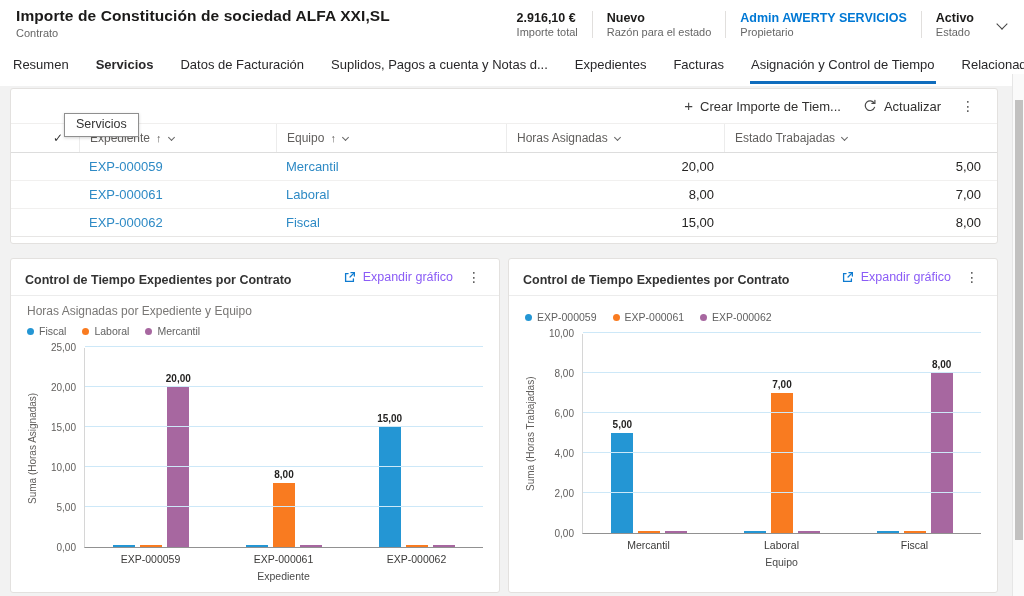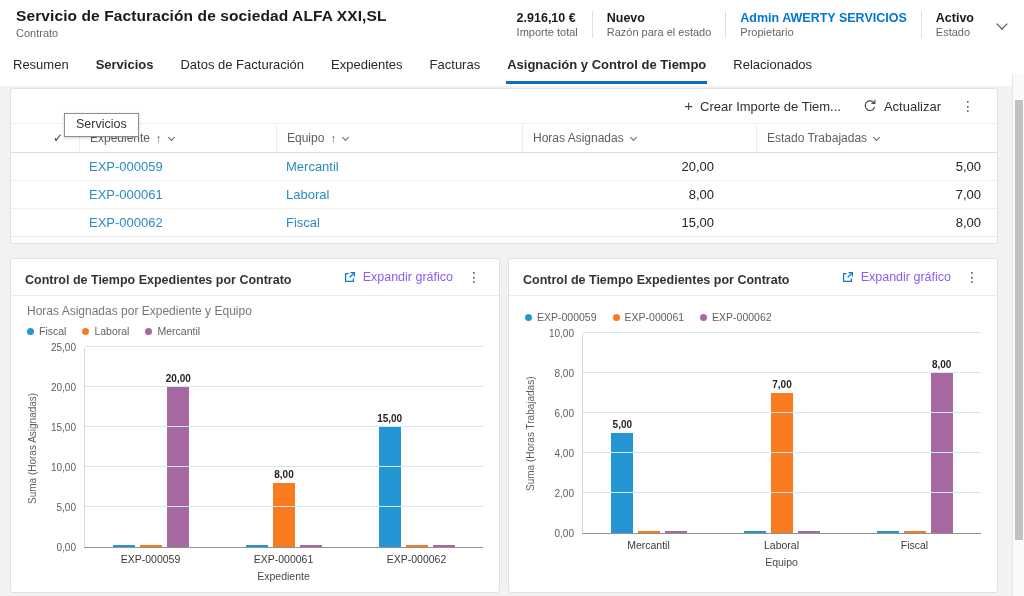--- a/index.html
+++ b/index.html
@@ -16,21 +16,21 @@
   .stat-value { font-size:12.5px; font-weight:700; color:#1b1a19; white-space:nowrap; }
   .stat-value.link { color:#0078d4; cursor:pointer; }
   .stat-label { font-size:11px; color:#666; margin-top:1px; white-space:nowrap; }
   .chev { display:inline-block; width:6px; height:6px; border-right:1.5px solid #444; border-bottom:1.5px solid #444; transform:rotate(45deg); }
   .header-chevron { margin:0 2px 0 10px; width:8px; height:8px; cursor:pointer; }
 
   
   .tabbar { background:#fff; display:flex; gap:25px; padding:0 0 0 12px; height:40px; align-items:flex-start; position:relative; }
   .tab { background:none; border:none; font-family:inherit; font-size:13px; color:#29282a; padding:11px 1px 9px; cursor:pointer; white-space:nowrap; border-bottom:3px solid transparent; }
   .tab.hovered { font-weight:700; }
-  .tab.active { font-weight:700; border-bottom:3px solid #0f6cbd; }
+  .tab.active { font-weight:400; border-bottom:3px solid #0f6cbd; }
   .tab-tooltip { position:absolute; left:64px; top:67px; background:#fff; border:1px solid #8f8f8f; padding:3px 11px 5px; font-size:12.5px; color:#333; box-shadow:0 1px 3px rgba(0,0,0,.18); z-index:20; }
 
   
   .content { padding:2px 26px 0 10px; }
   .card { background:#fff; border:1px solid #e3e1df; border-radius:3px; }
 
   
   .grid-card { margin-bottom:14px; padding-bottom:6px; }
   .toolbar { display:flex; justify-content:flex-end; align-items:center; height:34px; padding-right:14px; gap:2px; }
   .tb-btn { display:flex; align-items:center; gap:7px; background:none; border:none; font-family:inherit; font-size:13px; color:#323130; padding:5px 10px; cursor:pointer; }
@@ -38,21 +38,21 @@
   .more-btn { background:none; border:none; font-size:14px; color:#555; padding:2px 8px; cursor:pointer; font-family:"DejaVu Sans",sans-serif; }
 
   .grid-head { display:flex; align-items:center; height:30px; border-top:1px solid #f0efee; border-bottom:1px solid #ddd; font-size:12px; color:#605e5c; }
   .col-check { width:68px; padding-left:42px; }
   .col-exp { width:197px; padding-left:10px; }
   .col-equipo { width:230px; padding-left:10px; }
   .col-asig { width:218px; text-align:right; padding:0 10px; }
   .col-trab { flex:1; text-align:right; padding:0 16px 0 10px; }
   .grid-head .hcell { display:flex; align-items:center; height:100%; cursor:pointer; }
   .grid-head .col-exp, .grid-head .col-equipo, .grid-head .col-asig, .grid-head .col-trab { border-left:1px solid #ececec; }
-  .grid-head .col-asig, .grid-head .col-trab { justify-content:flex-start; text-align:left;margin-left:16px; }
+  .grid-head .col-asig, .grid-head .col-trab { justify-content:flex-start; text-align:left; }
   .sort-up { font-size:11px; margin-left:6px; color:#605e5c; }
   .hchev { width:5px; height:5px; border-color:#666; border-width:1px; margin-left:7px; margin-top:-2px; }
   .checkmark { font-size:12px; color:#333; cursor:pointer; }
 
   .grid-row { display:flex; align-items:center; height:28px; font-size:13px; border-bottom:1px solid #f1f0ef; cursor:pointer; }
   .grid-row:last-child { border-bottom:1px solid #e7e6e5; }
   .cell-link { color:#2e8ac5; text-decoration:none; cursor:pointer; }
   .num-cell { color:#252423; }
 
   
@@ -85,21 +85,21 @@
   .xlabel { margin-left:57px; text-align:center; font-size:10.5px; color:#4a4a4a; margin-top:5px; }
 
   
   .v-scroll { position:absolute; top:74px; right:0; bottom:0; width:12px; background:#fafafa; border-left:1px solid #e6e6e6; }
   .v-thumb { position:absolute; left:1.5px; width:8px; top:26px; height:440px; background:#c2c1c0; cursor:grab; }
 </style>
 </head>
 <body>
 
 <div class="app-header">
-  <div class="page-title">Servicio de Facturación de sociedad ALFA XXI,SL</div>
+  <div class="page-title">Importe de Constitución de sociedad ALFA XXI,SL</div>
   <div class="page-subtitle">Contrato</div>
   <div class="header-stats">
     <div class="stat">
       <div class="stat-value">2.916,10 €</div>
       <div class="stat-label">Importe total</div>
     </div>
     <div class="stat">
       <div class="stat-value">Nuevo</div>
       <div class="stat-label">Razón para el estado</div>
     </div>
@@ -112,20 +112,21 @@
       <div class="stat-label">Estado</div>
     </div>
     <span class="chev header-chevron"></span>
   </div>
 </div>
 
 <div class="tabbar">
   <button class="tab">Resumen</button>
   <button class="tab hovered">Servicios</button>
   <button class="tab">Datos de Facturación</button>
+  <button class="tab">Suplidos, Pagos a cuenta y Notas d...</button>
   <button class="tab">Expedientes</button>
   <button class="tab">Facturas</button>
   <button class="tab active">Asignación y Control de Tiempo</button>
   <button class="tab">Relacionados</button>
   <div class="tab-tooltip">Servicios</div>
 </div>
 
 <div class="content">
 
   <div class="card grid-card">

